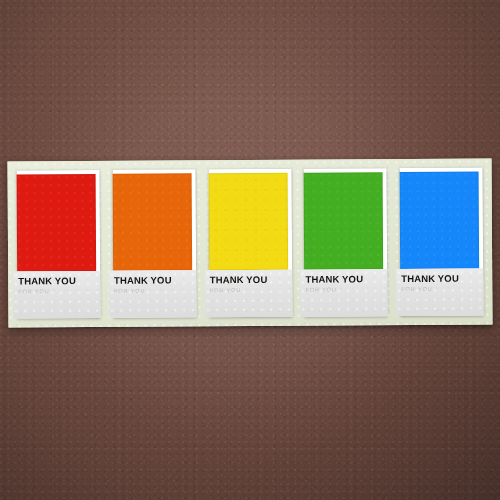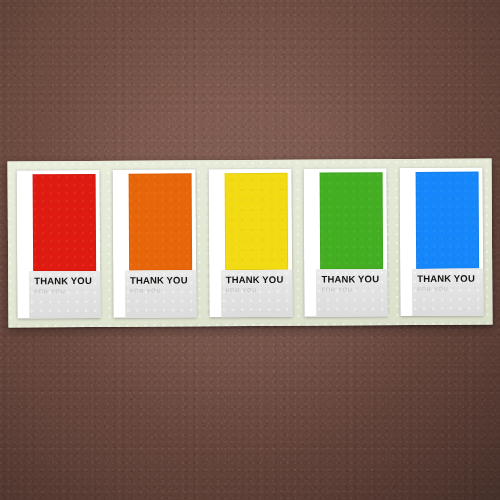--- a/index.html
+++ b/index.html
@@ -71,21 +71,21 @@
     box-sizing: border-box;
   }
 
   
   .card {
     position: relative;
     width: 83px;
     height: 148px;
     background: #ffffff;
     box-sizing: border-box;
-    padding: 4px 4px 0 16px;
+    padding: 4px 4px 0 0;
     display: flex;
     flex-direction: column;
     box-shadow:
       0 1px 3px rgba(0,0,0,0.26),
       0 0 1px rgba(0,0,0,0.2);
   }
 
   .swatch {
     width: 100%;
     height: 97px;

